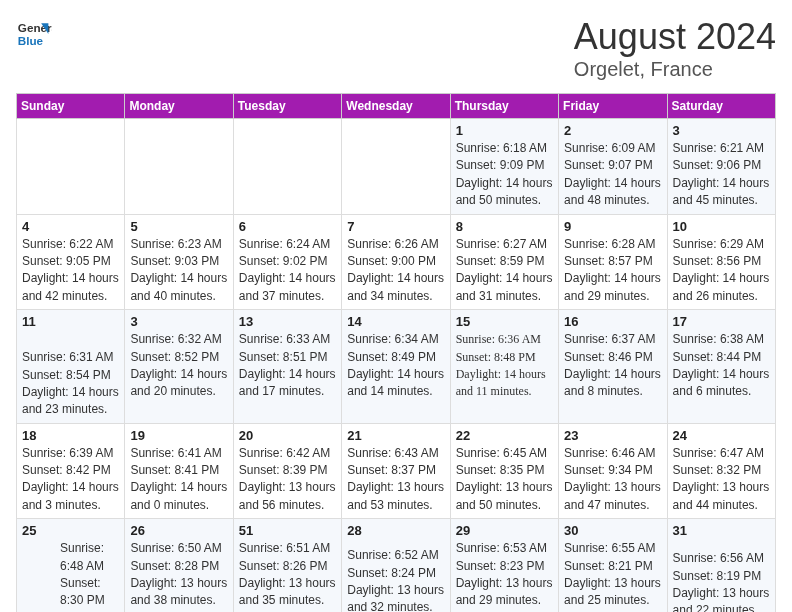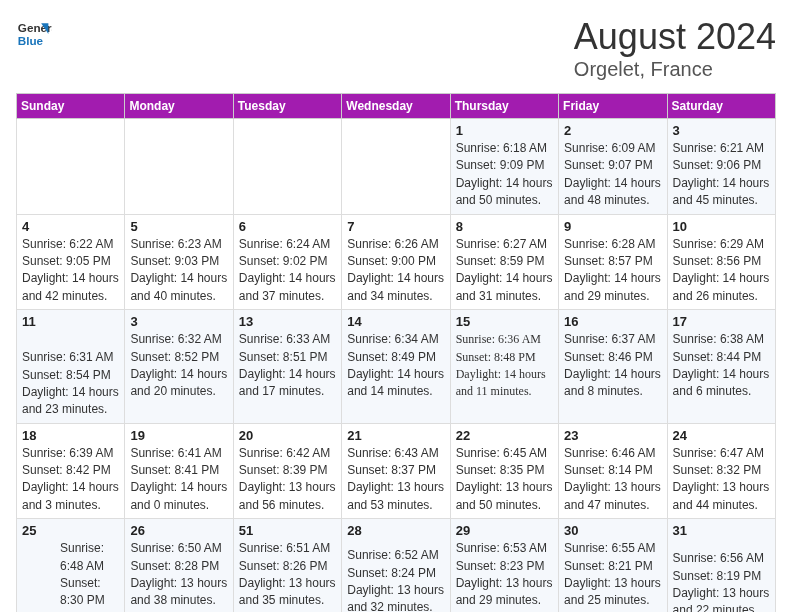--- a/index.html
+++ b/index.html
@@ -271,21 +271,21 @@
         <td>
           <div class="day-number">22</div>
           <div class="day-info" style="white-space: pre-line;">Sunrise: 6:45 AM
 Sunset: 8:35 PM
 Daylight: 13 hours
 and 50 minutes.</div>
         </td>
         <td>
           <div class="day-number">23</div>
           <div class="day-info" style="white-space: pre-line;">Sunrise: 6:46 AM
-Sunset: 8:14 PM
+Sunset: 9:34 PM
 Daylight: 13 hours
 and 47 minutes.</div>
         </td>
         <td>
           <div class="day-number">24</div>
           <div class="day-info" style="white-space: pre-line;">Sunrise: 6:47 AM
 Sunset: 8:32 PM
 Daylight: 13 hours
 and 44 minutes.</div>
         </td>

